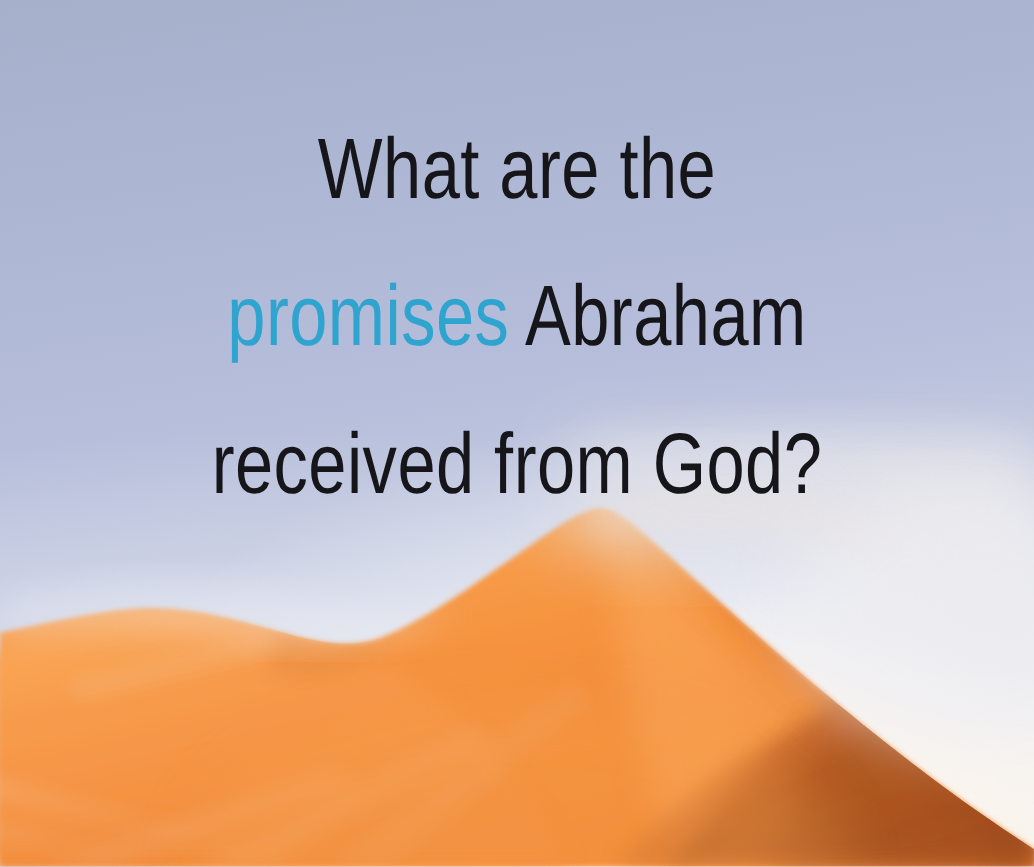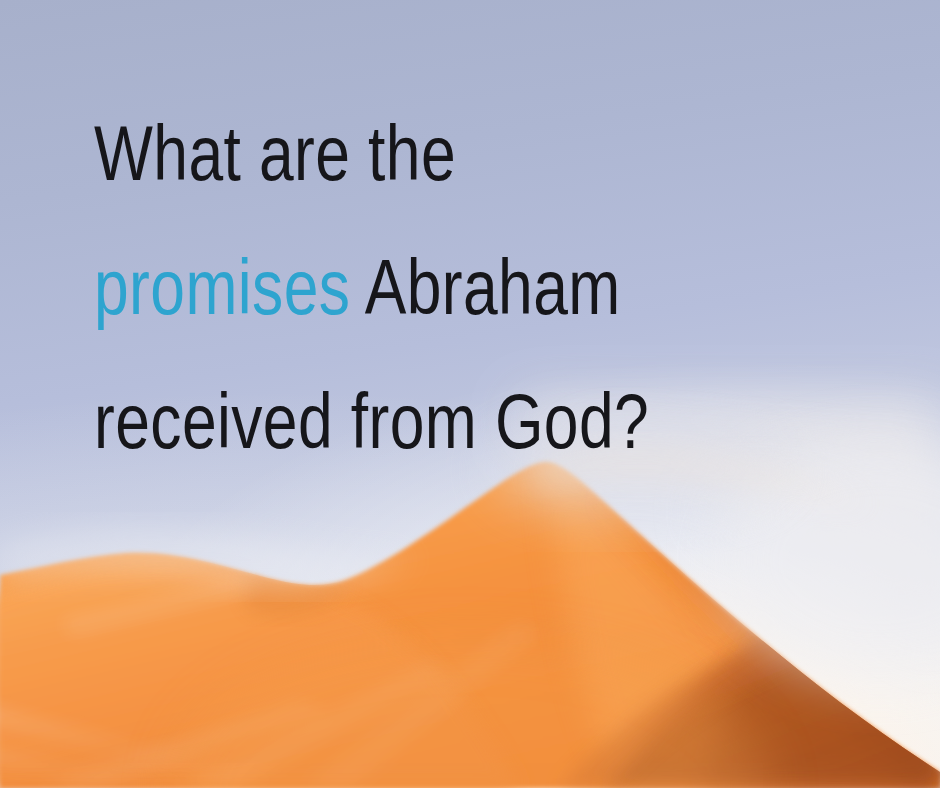--- a/index.html
+++ b/index.html
@@ -52,20 +52,21 @@
     display: block;
   }
 
   
   .text-block {
     position: absolute;
     left: 0;
     top: 0;
     width: 940px;
     padding-top: 86px;
+    text-align: center;
     z-index: 5;
   }
   .line {
     font-family: "Liberation Sans Narrow", "Liberation Sans", sans-serif;
     font-weight: 300;
     font-size: 78px;
     line-height: 134px;
     letter-spacing: 0.5px;
     color: #16161a;
     white-space: nowrap;

